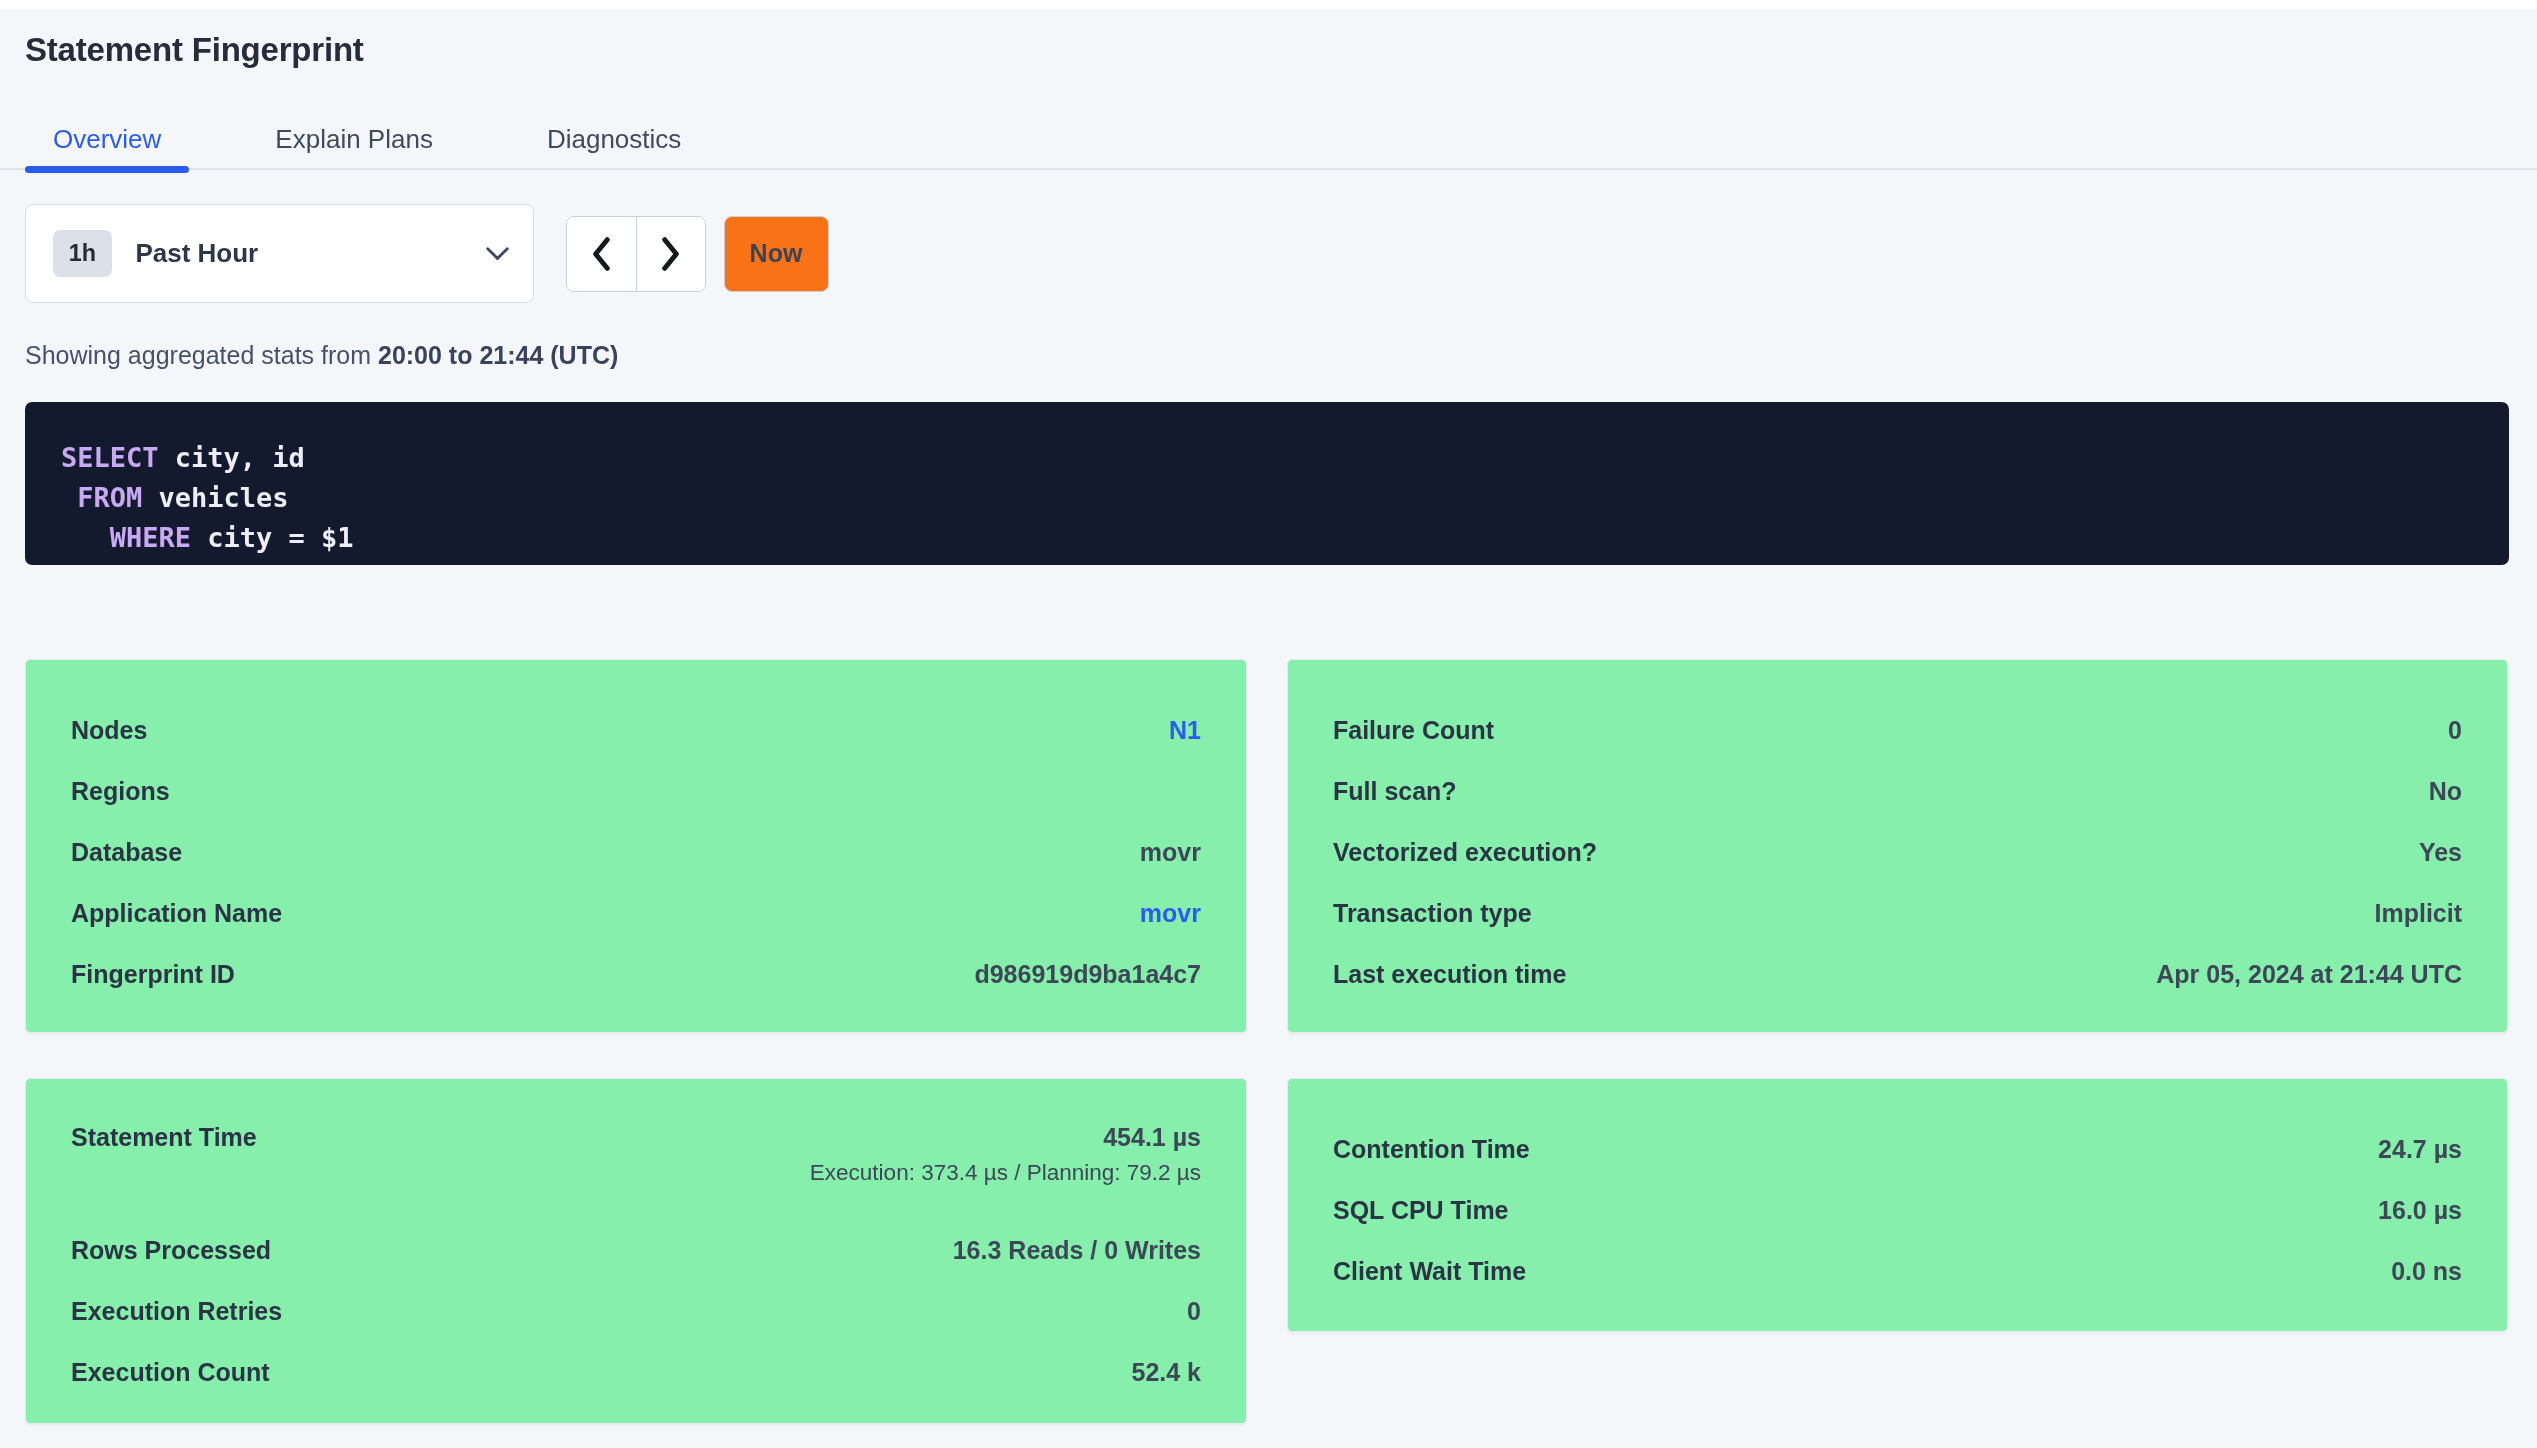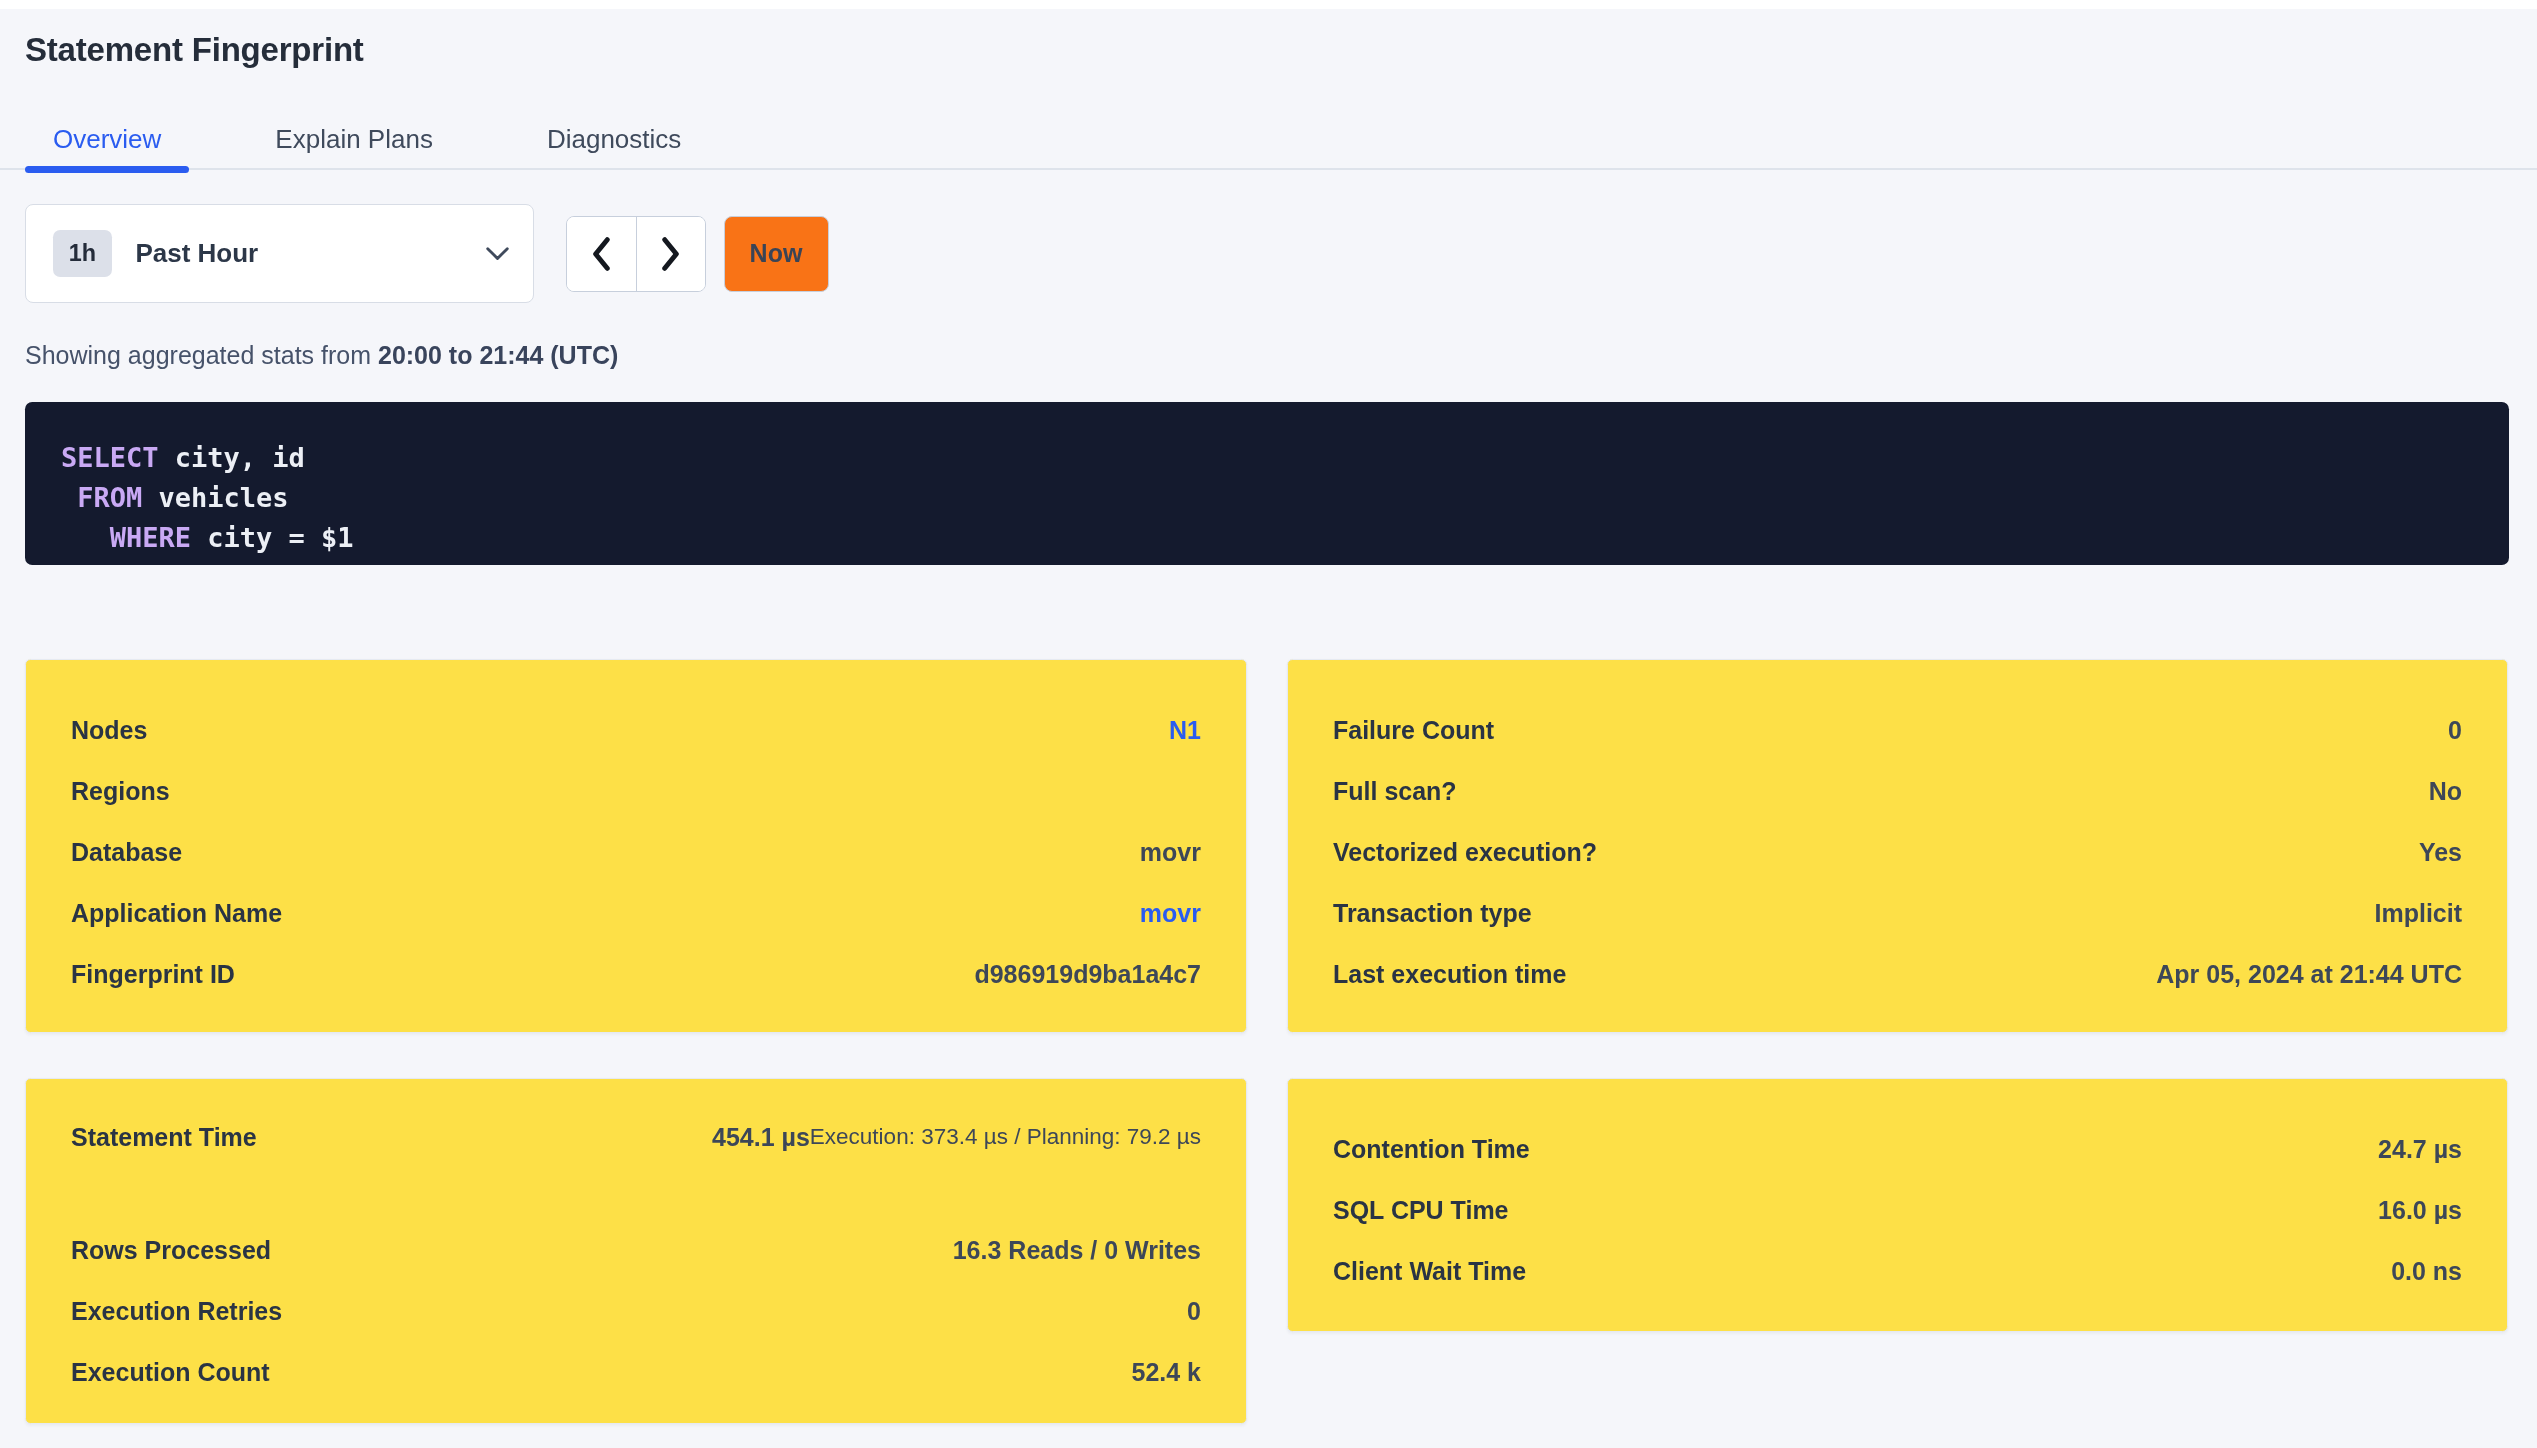--- a/index.html
+++ b/index.html
@@ -91,36 +91,36 @@
 
   
   .cards {
     display: grid;
     grid-template-columns: 1222px 1221px;
     column-gap: 40px; row-gap: 45px;
     margin-top: 94px;
     align-items: start;
   }
   .card {
-    background: #fde047;
+    background: #86efac;
     border: 0.9px solid #E6EAF1; border-radius: 5.4px;
     box-shadow: 0 1.8px 2.7px rgba(40,50,70,0.05);
     padding: 40px 45px 27px 45px;
   }
   .card.perf-left { padding-bottom: 20px; }
   .card.perf-right { padding-bottom: 29px; }
   .stat-row {
     display: flex; align-items: center; justify-content: space-between;
     height: 61px;
   }
   .stat-row.tall { align-items: flex-start; height: 101px; }
   .stat-label { font-size: 25px; font-weight: 700; color: #2A3444; }
   .stat-value { font-size: 25px; font-weight: 700; color: #3D4758; text-align: right; }
   a.stat-value.link { color: #2A5CF0; text-decoration: none; cursor: pointer; }
-  .value-stack { display: flex; flex-direction: row; align-items: flex-end; }
+  .value-stack { display: flex; flex-direction: column; align-items: flex-end; }
   .value-stack .stat-value { line-height: 36px; }
   .stat-subvalue { font-size: 22.5px; color: #3D4758; line-height: 36px; }
   .tall .stat-label { line-height: 36px; }
 
   .icon { display: inline-flex; align-items: center; justify-content: center; }
 </style>
 </head>
 <body>
 
 <div class="top-strip"></div>

